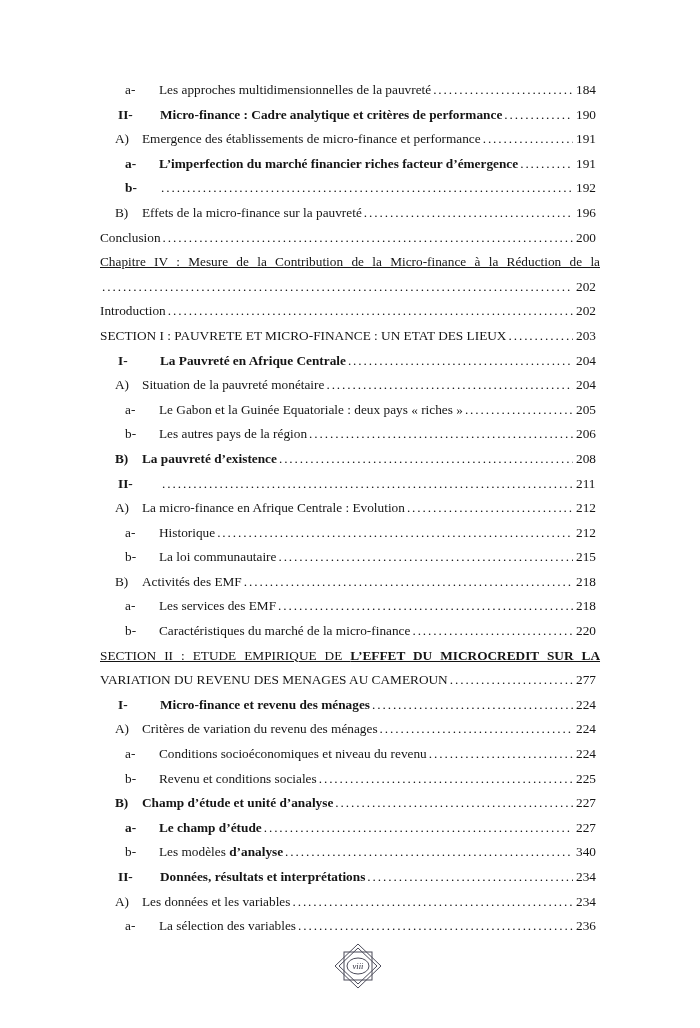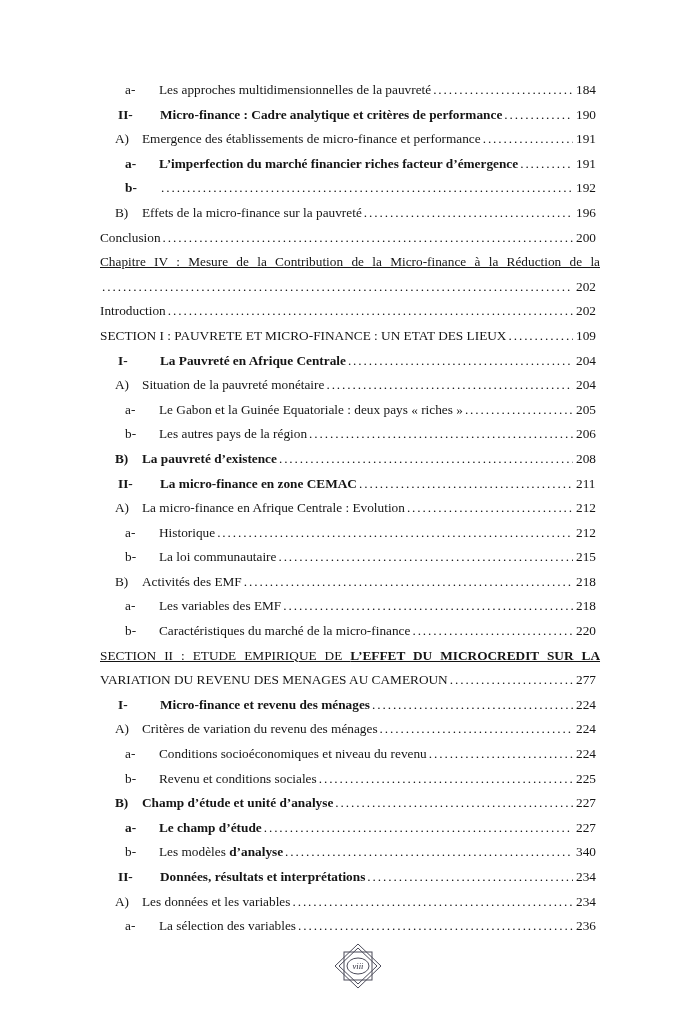--- a/index.html
+++ b/index.html
@@ -121,21 +121,21 @@
         <span class="pg">202</span>
       </div>
       <div class="row l0">
         <span class="txt"><span>Introduction</span></span>
         <span class="dots"></span>
         <span class="pg">202</span>
       </div>
       <div class="row l0">
         <span class="txt"><span>SECTION I : PAUVRETE ET MICRO-FINANCE : UN ETAT DES LIEUX</span></span>
         <span class="dots"></span>
-        <span class="pg">109</span>
+        <span class="pg">203</span>
       </div>
       <div class="row l1r">
         <span class="marker b">I-</span>
         <span class="txt"><span class="b">La Pauvreté en Afrique Centrale</span></span>
         <span class="dots"></span>
         <span class="pg">204</span>
       </div>
       <div class="row l1a">
         <span class="marker">A)</span>
         <span class="txt"><span>Situation de la pauvreté monétaire</span></span>
@@ -155,21 +155,20 @@
         <span class="pg">206</span>
       </div>
       <div class="row l1a">
         <span class="marker b">B)</span>
         <span class="txt"><span class="b">La pauvreté d’existence</span></span>
         <span class="dots"></span>
         <span class="pg">208</span>
       </div>
       <div class="row l1r">
         <span class="marker b">II-</span>
-        <span class="txt"><span class="b">La micro-finance en zone CEMAC</span></span>
         <span class="dots"></span>
         <span class="pg">211</span>
       </div>
       <div class="row l1a">
         <span class="marker">A)</span>
         <span class="txt"><span>La micro-finance en Afrique Centrale : Evolution</span></span>
         <span class="dots"></span>
         <span class="pg">212</span>
       </div>
       <div class="row l2">
@@ -185,21 +184,21 @@
         <span class="pg">215</span>
       </div>
       <div class="row l1a">
         <span class="marker">B)</span>
         <span class="txt"><span>Activités des EMF</span></span>
         <span class="dots"></span>
         <span class="pg">218</span>
       </div>
       <div class="row l2">
         <span class="marker">a-</span>
-        <span class="txt"><span>Les variables des EMF</span></span>
+        <span class="txt"><span>Les services des EMF</span></span>
         <span class="dots"></span>
         <span class="pg">218</span>
       </div>
       <div class="row l2">
         <span class="marker">b-</span>
         <span class="txt"><span>Caractéristiques du marché de la micro-finance</span></span>
         <span class="dots"></span>
         <span class="pg">220</span>
       </div>
       <div class="jline l0"><span>SECTION II : ETUDE EMPIRIQUE DE </span><span class="b">L’EFFET DU MICROCREDIT SUR LA</span></div>

